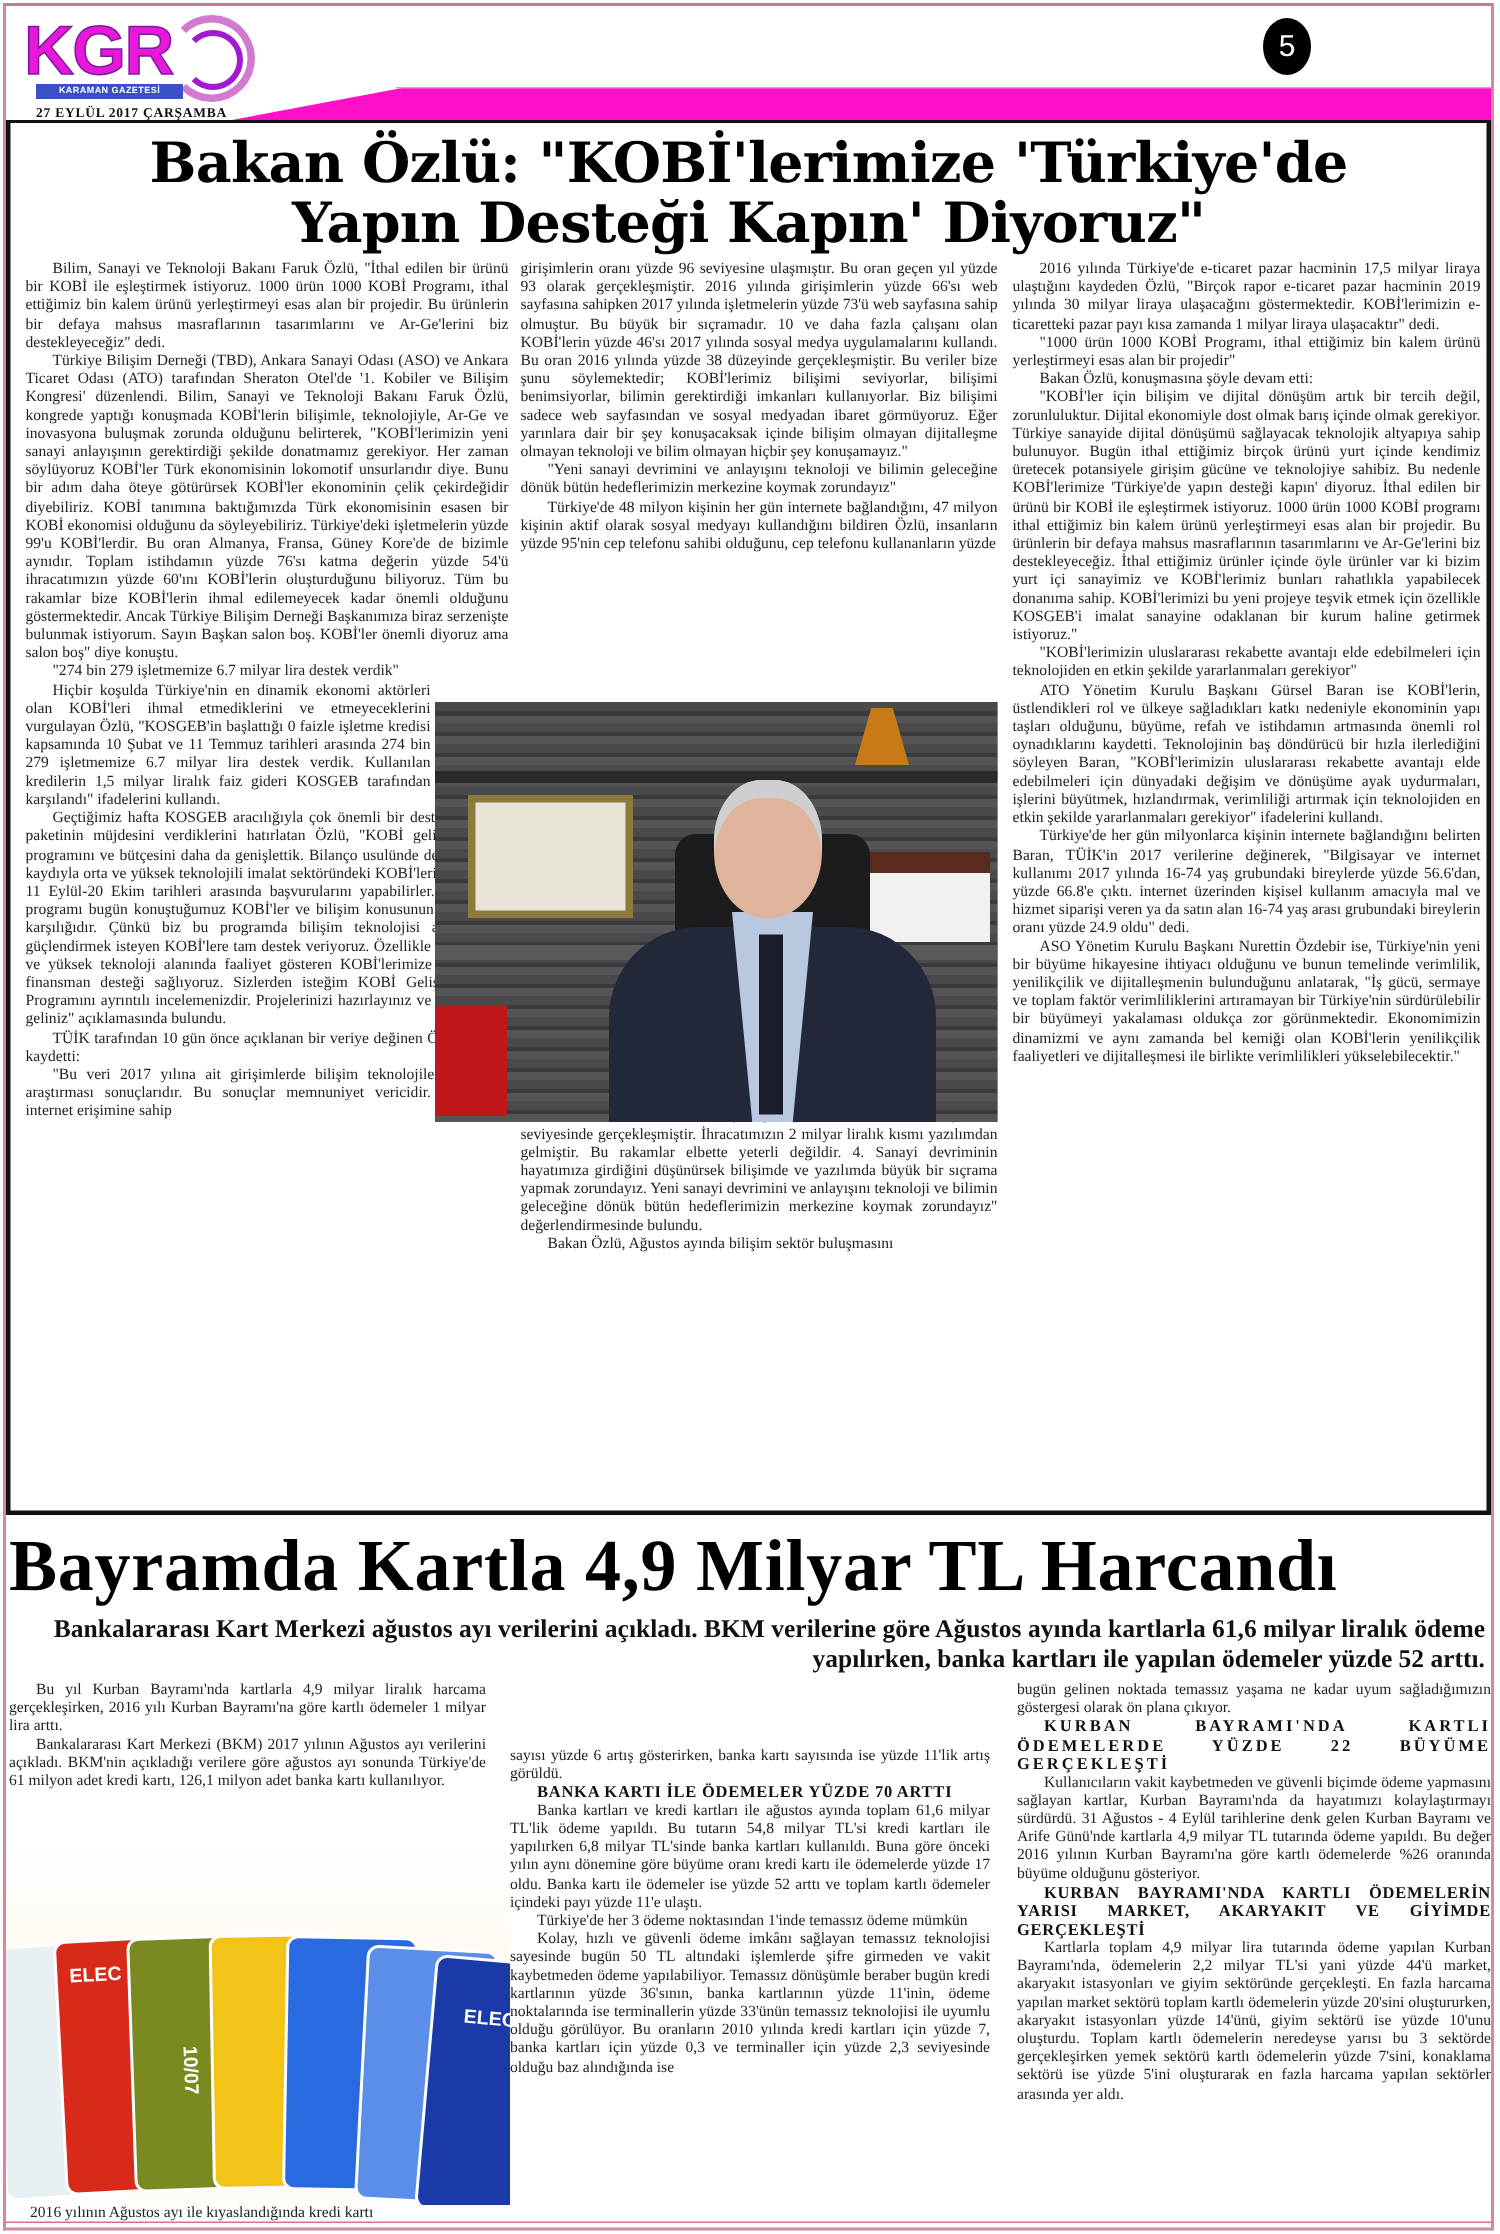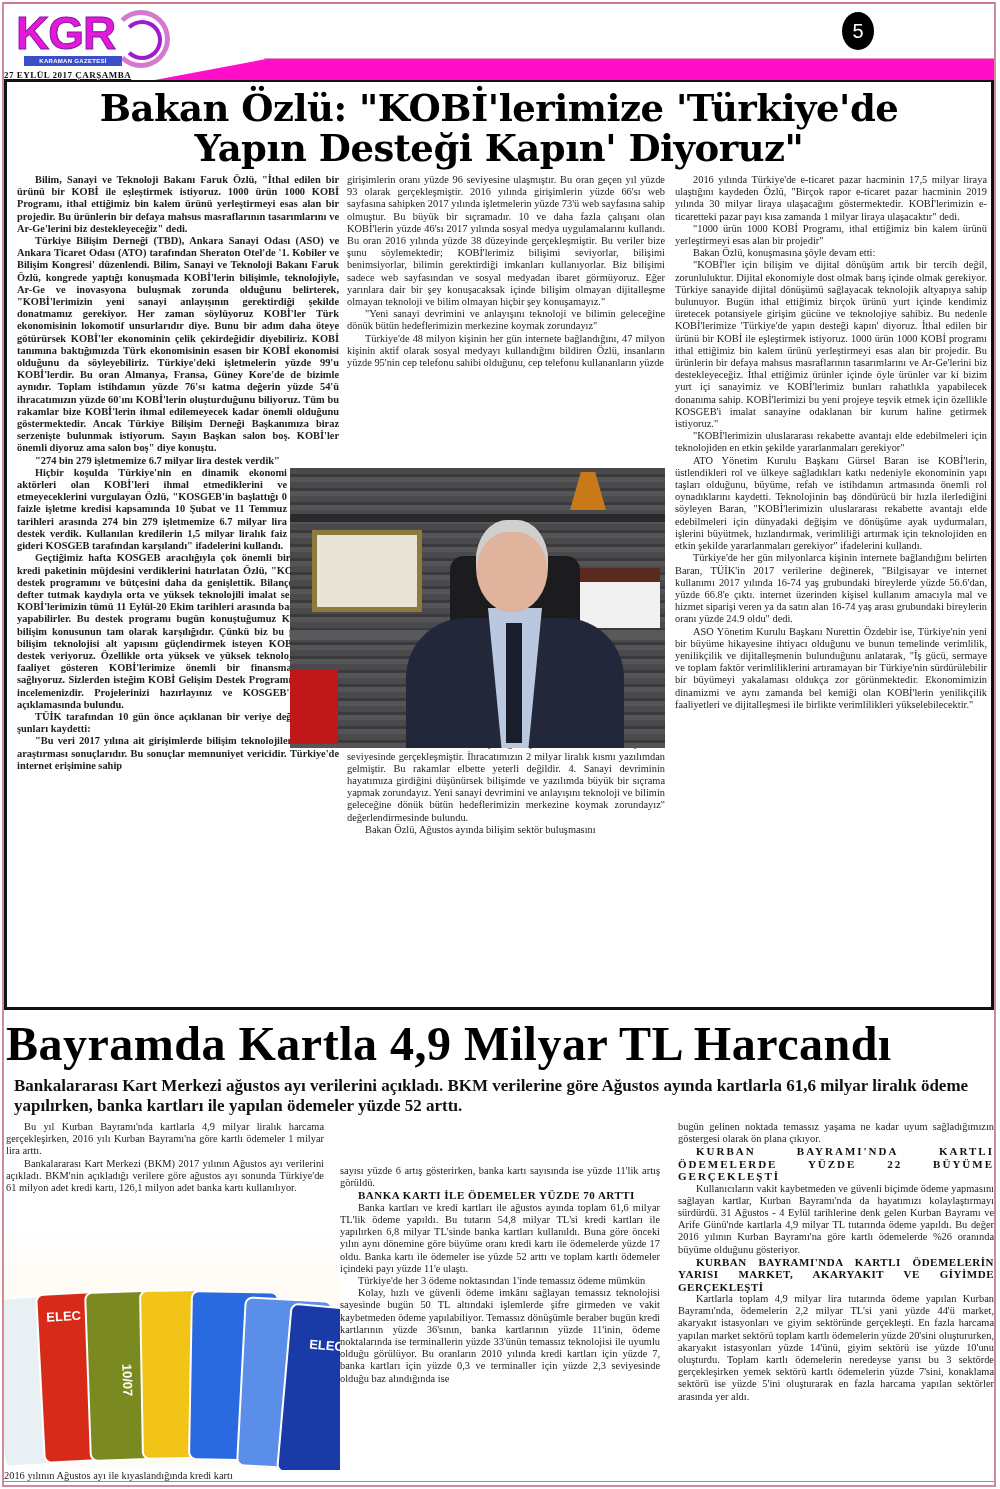--- a/index.html
+++ b/index.html
@@ -8,61 +8,61 @@
 
   .page-frame { position: absolute; left: 2px; top: 2px; width: 994px; height: 1485px; border: 2px solid #d08a9a; border-top-color: #c97a8c; }
 
   
   .masthead { position: absolute; left: 4px; top: 4px; width: 880px; height: 76px; }
   .logo { position: absolute; left: 8px; top: 2px; width: 160px; height: 60px; }
   .logo-text { position: absolute; left: 4px; top: 2px; font-family: "Liberation Sans", sans-serif; font-weight: bold; font-size: 46px; letter-spacing: -1px; color: #e818d8; -webkit-text-stroke: 1px #7a1aa0; line-height: 50px; }
   .logo-swirl { position: absolute; left: 100px; top: 4px; width: 58px; height: 58px; border-radius: 50%; border: 5px solid #d27ad0; border-left-color: transparent; }
   .logo-swirl2 { position: absolute; left: 110px; top: 14px; width: 40px; height: 40px; border-radius: 50%; border: 4px solid #a21ad0; border-left-color: transparent; }
   .logo-band { position: absolute; left: 12px; top: 50px; width: 98px; height: 10px; background: #3a4fc8; color: #fff; font-family: "Liberation Sans", sans-serif; font-size: 6px; font-weight: bold; text-align: center; line-height: 10px; letter-spacing: 0.3px; }
-  .date-line { position: absolute; left: 0; top: 66px; font-family: "Liberation Serif", serif; font-weight: bold; font-size: 9px; letter-spacing: 0.5px; color: #111; text-decoration: underline; }
+  .date-line { position: absolute; left: 20px; top: 66px; font-family: "Liberation Serif", serif; font-weight: bold; font-size: 9px; letter-spacing: 0.5px; color: #111; }
   .pink-wedge { position: absolute; left: 140px; top: 54px; width: 850px; height: 24px; background: #ff10c8; clip-path: polygon(0 100%, 15% 0, 100% 0, 100% 100%); }
   .pink-line { position: absolute; left: 260px; top: 54px; width: 730px; height: 1px; background: #e890c8; }
   .page-number { position: absolute; right: 10px; top: 8px; width: 32px; height: 38px; border-radius: 50%; background: #000; color: #fff; font-family: "Liberation Sans", sans-serif; font-size: 20px; text-align: center; line-height: 38px; }
 
   
   .article1 { position: absolute; left: 4px; top: 80px; width: 990px; height: 930px; border: 3px solid #111; border-top-width: 2px; }
   .headline1 { position: absolute; left: 0; top: 6px; width: 100%; text-align: center; font-family: "DejaVu Serif", serif; font-weight: 900; font-size: 37px; line-height: 40px; letter-spacing: -0.5px; color: #000; transform: scaleX(1.0); }
   .col { position: absolute; font-size: 10.4px; line-height: 12.2px; text-align: justify; color: #222; }
   .col p { text-indent: 18px; }
-  .col1 { left: 10px; top: 92px; width: 322px; font-weight: bold; }
+  .col1 { left: 10px; top: 92px; width: 322px; }
   .col2 { left: 340px; top: 92px; width: 318px; }
   .col3 { left: 668px; top: 92px; width: 312px; }
 
   .photo1 { position: absolute; left: 283px; top: 386px; width: 375px; height: 280px; background: #3d3e40; overflow: hidden; }
   .photo-wall { position: absolute; left: 0; top: 0; width: 100%; height: 100%; background: repeating-linear-gradient(180deg, #4a4a4c 0 6px, #3a3a3c 6px 9px, #555558 9px 14px); }
   .photo-shelf { position: absolute; left: 0; top: 46px; width: 100%; height: 8px; background: #2a2a2c; }
   .photo-shelf2 { position: absolute; left: 0; top: 162px; width: 100%; height: 10px; background: #59595b; }
   .photo-frame { position: absolute; left: 22px; top: 62px; width: 110px; height: 82px; border: 5px solid #8d7b3d; background: #e9e4d8; }
   .photo-house { position: absolute; left: 290px; top: 100px; width: 80px; height: 60px; background: #f1f1f1; border-top: 14px solid #5a2a1e; }
   .photo-red { position: absolute; left: 0; top: 202px; width: 48px; height: 74px; background: #c01818; }
   .photo-chair { position: absolute; left: 160px; top: 88px; width: 130px; height: 120px; background: #1c1c1e; border-radius: 14px 14px 0 0; }
   .photo-suit { position: absolute; left: 116px; top: 150px; width: 218px; height: 130px; background: #22283a; border-radius: 60px 60px 0 0; }
   .photo-shirt { position: absolute; left: 198px; top: 140px; width: 54px; height: 140px; background: #b9c8df; clip-path: polygon(0 0, 100% 0, 75% 100%, 25% 100%); }
   .photo-tie { position: absolute; left: 216px; top: 155px; width: 16px; height: 120px; background: #1a1d2b; }
   .photo-head { position: absolute; left: 186px; top: 52px; width: 72px; height: 92px; background: #e0b49c; border-radius: 44% 44% 48% 48%; box-shadow: inset 0 12px 0 #cfcfcf; }
   .photo-award { position: absolute; left: 280px; top: 4px; width: 36px; height: 38px; background: #c87a18; clip-path: polygon(30% 0, 70% 0, 100% 100%, 0 100%); }
 
   
   .headline2 { position: absolute; left: 6px; top: 1016px; width: 990px; font-family: "Liberation Serif", "DejaVu Serif", serif; font-weight: bold; font-size: 49px; line-height: 56px; color: #000; letter-spacing: 0.5px; transform: scaleX(0.98); transform-origin: left; white-space: nowrap; }
-  .subhead2 { position: absolute; left: 14px; top: 1076px; width: 976px; text-align: left; font-weight: bold; font-size: 17px; line-height: 20px; color: #111; }
+  .subhead2 { position: absolute; left: 14px; top: 1076px; width: 976px; text-align: right; font-weight: bold; font-size: 17px; line-height: 20px; color: #111; }
   .col2a { left: 6px; top: 1121px; width: 318px; }
   .col2b { left: 340px; top: 1121px; width: 320px; margin-top: 44px; }
   .col2c { left: 678px; top: 1121px; width: 316px; }
   .col .sub { font-weight: bold; letter-spacing: 2px; text-indent: 18px; font-size: 11px; line-height: 12.4px; color: #111; }
   .col .sub.tight { letter-spacing: 0.5px; }
 
   .cards-photo { position: absolute; left: 4px; top: 1228px; width: 336px; height: 242px; background: linear-gradient(180deg, #fff 0%, #fff8ee 40%, #f2d8a8 70%, #fff 100%); overflow: hidden; }
   .card { position: absolute; width: 88px; height: 170px; border-radius: 8px; border: 2px solid #fff; transform-origin: bottom left; }
   .card-label { position: absolute; font-family: "Liberation Sans", sans-serif; font-weight: bold; color: #fff; font-size: 13px; }
-  .wrap-caption { position: absolute; left: 4px; top: 1470px; font-size: 10.4px; line-height: 12px; color: #222; }
+  .wrap-caption { position: absolute; left: 20px; top: 1470px; font-size: 10.4px; line-height: 12px; color: #222; }
   .bottom-line { position: absolute; left: 4px; top: 1481px; width: 990px; height: 1px; background: #e46a86; }
 </style>
 </head>
 <body>
 
 <div class="page-frame"></div>
 
 <header class="masthead">
   <div class="pink-wedge"></div>
   <div class="pink-line"></div>

